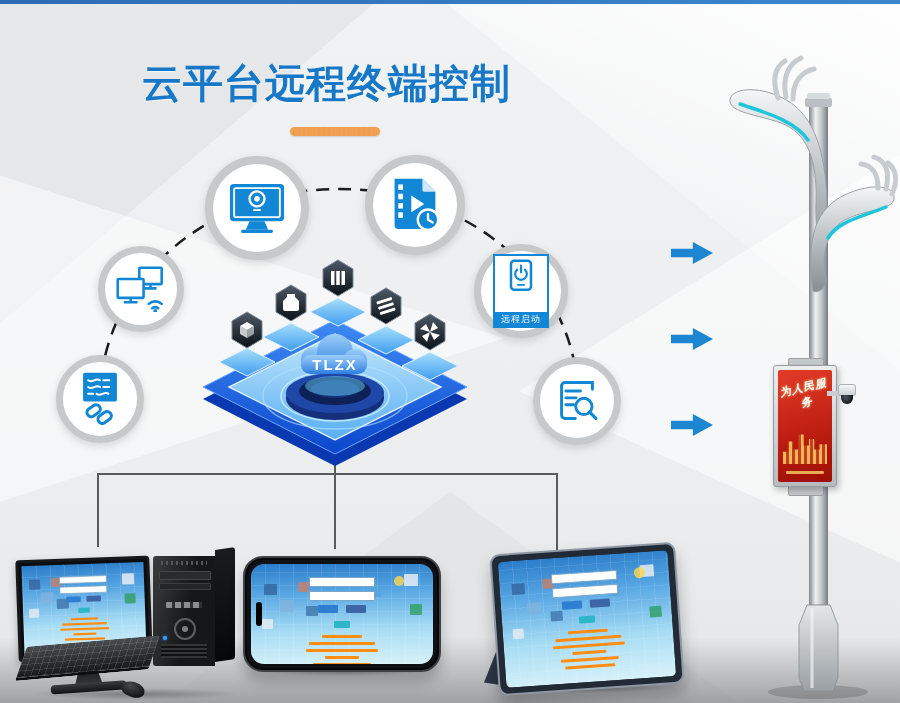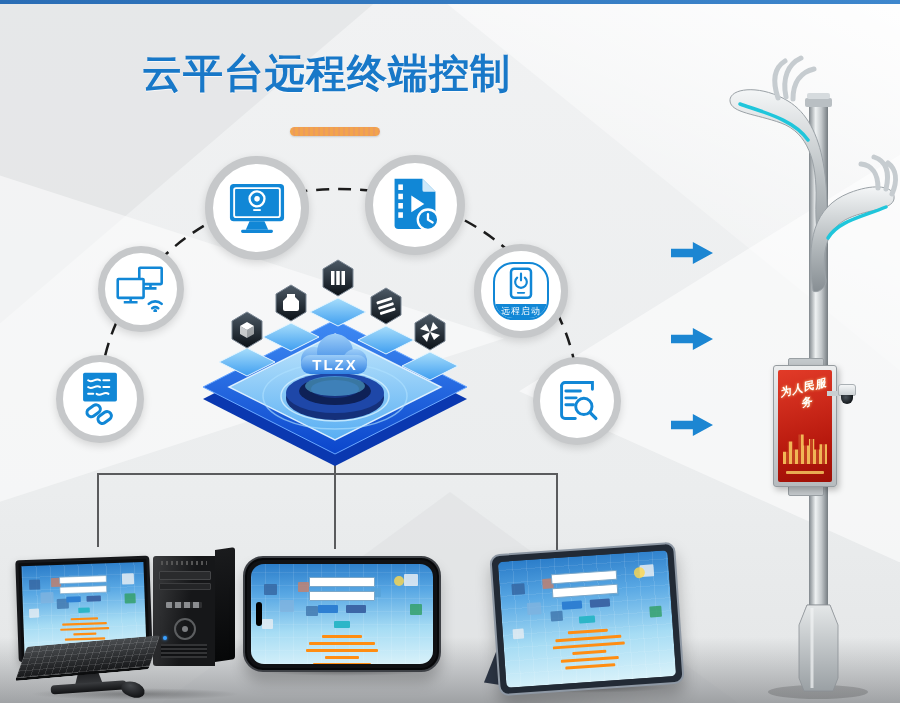--- a/index.html
+++ b/index.html
@@ -11,31 +11,31 @@
   .bgpoly{position:absolute;pointer-events:none;}
   #p1{left:38%;top:0;width:62%;height:62%;background:linear-gradient(205deg,rgba(255,255,255,.95),rgba(255,255,255,0) 65%);clip-path:polygon(18% 0,100% 0,100% 85%);}
   #p2{left:0;top:18%;width:56%;height:58%;background:rgba(255,255,255,.5);clip-path:polygon(0 12%,100% 52%,0 92%);}
   #p3{left:0;top:0;width:42%;height:46%;background:rgba(224,226,228,.65);clip-path:polygon(0 0,100% 0,0 100%);}
   #p4{right:0;top:22%;width:46%;height:58%;background:rgba(255,255,255,.55);clip-path:polygon(100% 0,100% 100%,8% 58%);}
   #p5{left:18%;bottom:0;width:64%;height:30%;background:rgba(222,224,226,.55);clip-path:polygon(0 100%,50% 0,100% 100%);}
   .floor{position:absolute;left:0;bottom:0;width:100%;height:66px;z-index:0;
          background:linear-gradient(to bottom,rgba(120,123,127,0),rgba(104,107,111,.55));}
   .topstrip{position:absolute;left:0;top:0;width:100%;height:4px;background:linear-gradient(90deg,#2a6db5,#3e87cd);z-index:6;}
   
-  .title{position:absolute;left:142px;top:46px;z-index:2;font-size:40px;font-weight:900;color:#1878c8;
+  .title{position:absolute;left:142px;top:56px;z-index:2;font-size:40px;font-weight:900;color:#1878c8;
          letter-spacing:1px;text-shadow:0 1px 0 rgba(255,255,255,.7);text-align:center;}
   .title-dash{position:absolute;left:290px;top:127px;width:90px;height:9px;border-radius:5px;z-index:2;
          background:repeating-linear-gradient(90deg,#f2a44c 0 3px,#ec9a5d 3px 5px);box-shadow:0 1px 2px rgba(0,0,0,.15);}
   
   .arc{position:absolute;left:0;top:0;z-index:1;}
   
   .fcircle{position:absolute;z-index:2;box-sizing:border-box;border-radius:50%;background:#fff;
            border:8px solid #c6c8ca;display:flex;align-items:center;justify-content:center;
            box-shadow:0 3px 8px rgba(0,0,0,.14), inset 0 0 0 2px #fff;}
-  .app-badge{width:56px;height:58px;border:2px solid #1187d6;border-radius:20px;background:#fff;
+  .app-badge{width:56px;height:74px;border:2px solid #1187d6;border-radius:0;background:#fff;
              position:relative;overflow:hidden;display:flex;align-items:flex-start;justify-content:center;padding-top:3px;box-sizing:border-box;}
   .app-ribbon{position:absolute;left:0;bottom:0;width:100%;height:14px;background:#1187d6;color:#fff;
               font-size:9px;line-height:14px;text-align:center;letter-spacing:1px;}
   
   .flow-arrow{position:absolute;left:671px;width:42px;height:24px;background:#1c86d2;z-index:2;
               clip-path:polygon(0 32%,52% 32%,52% 4%,100% 50%,52% 96%,52% 68%,0 68%);}
   
   .platform{position:absolute;left:190px;top:248px;width:290px;height:230px;z-index:3;}
   
   .conn{position:absolute;background:#5a5b5d;z-index:1;}

